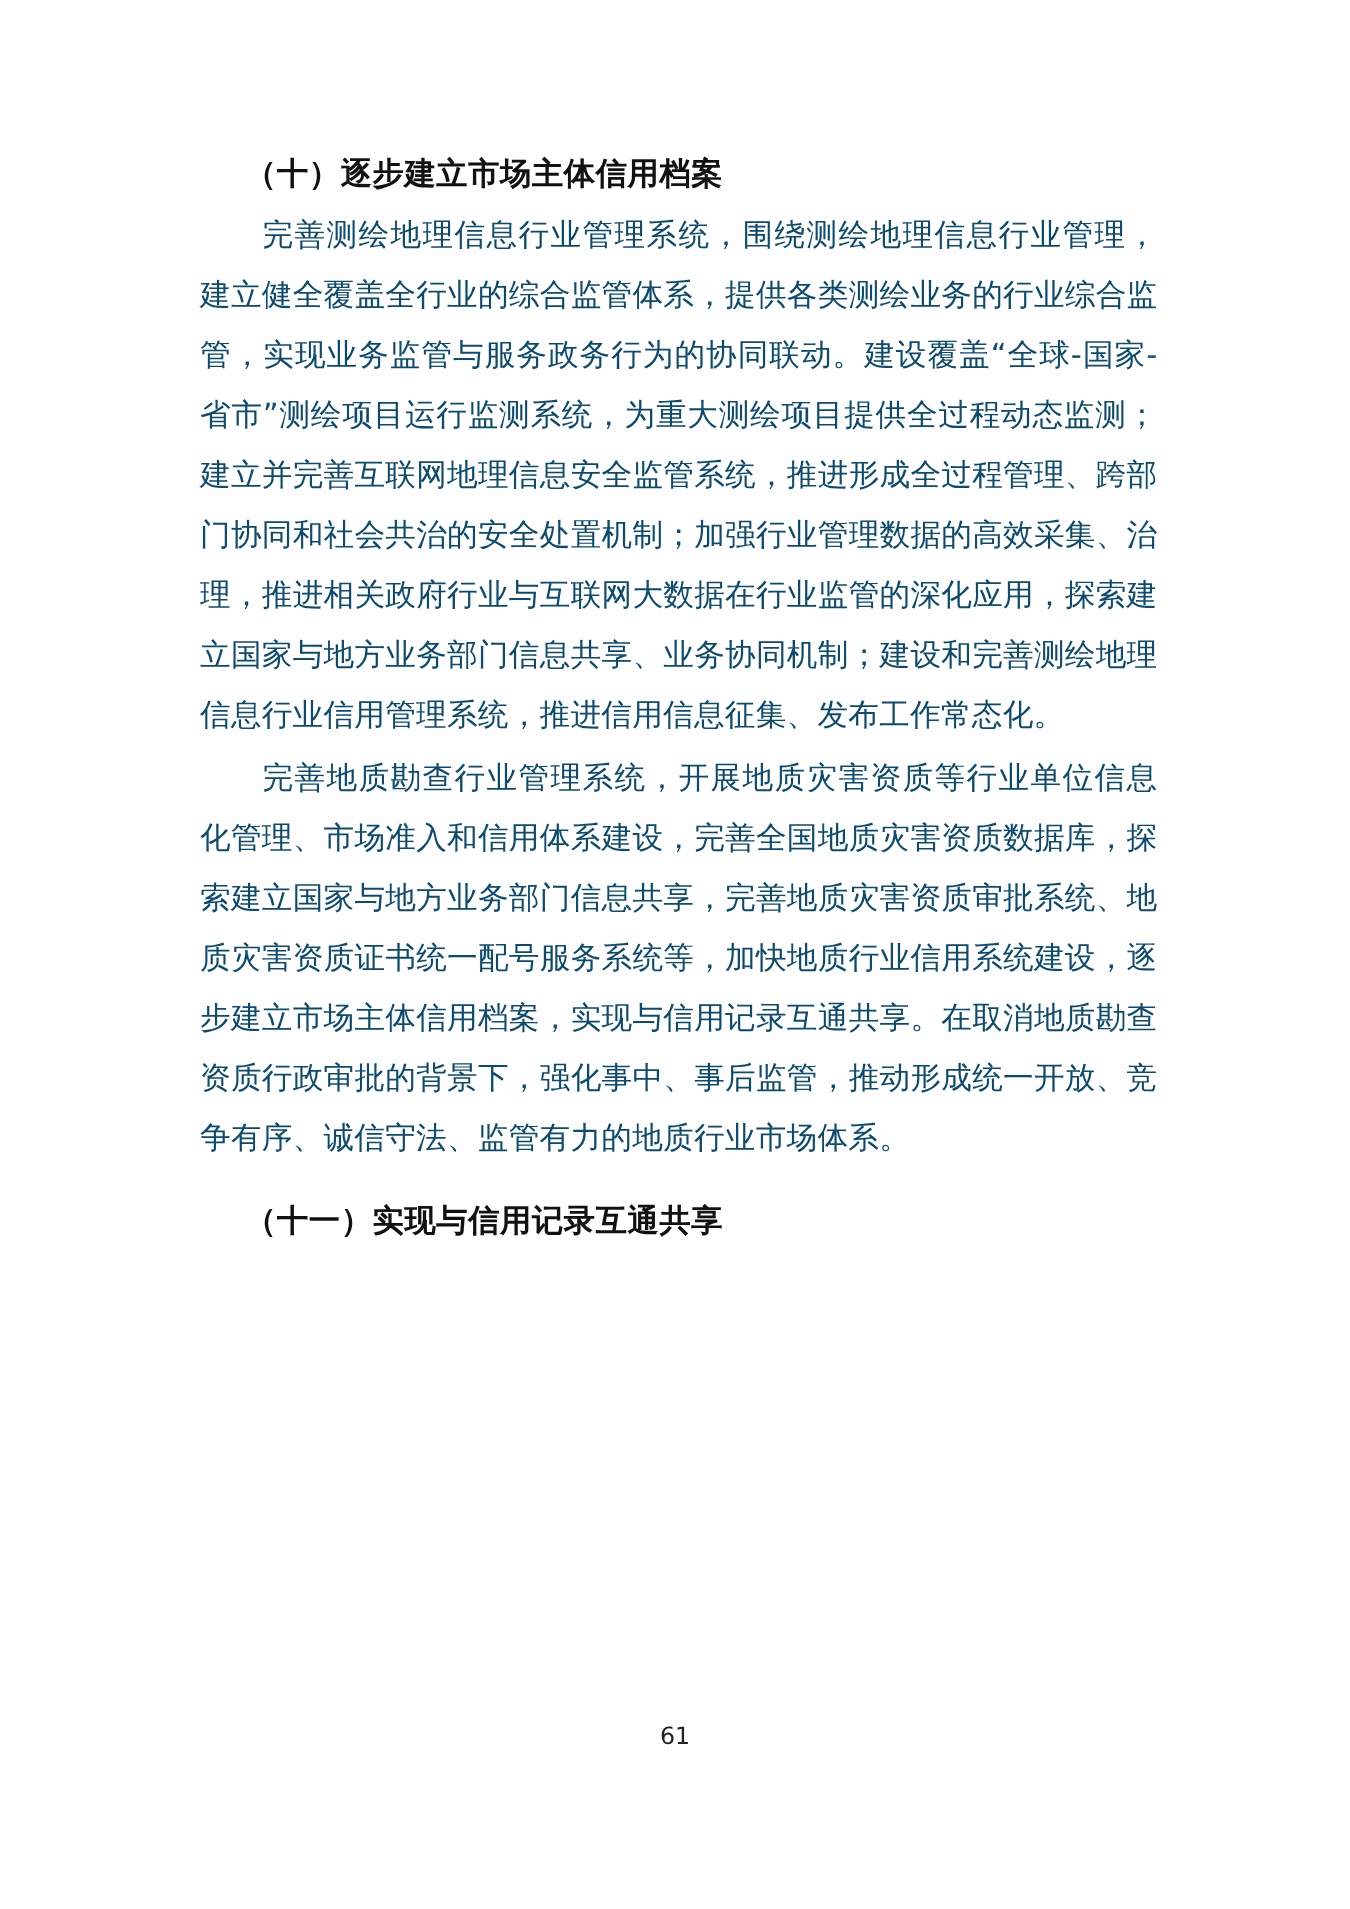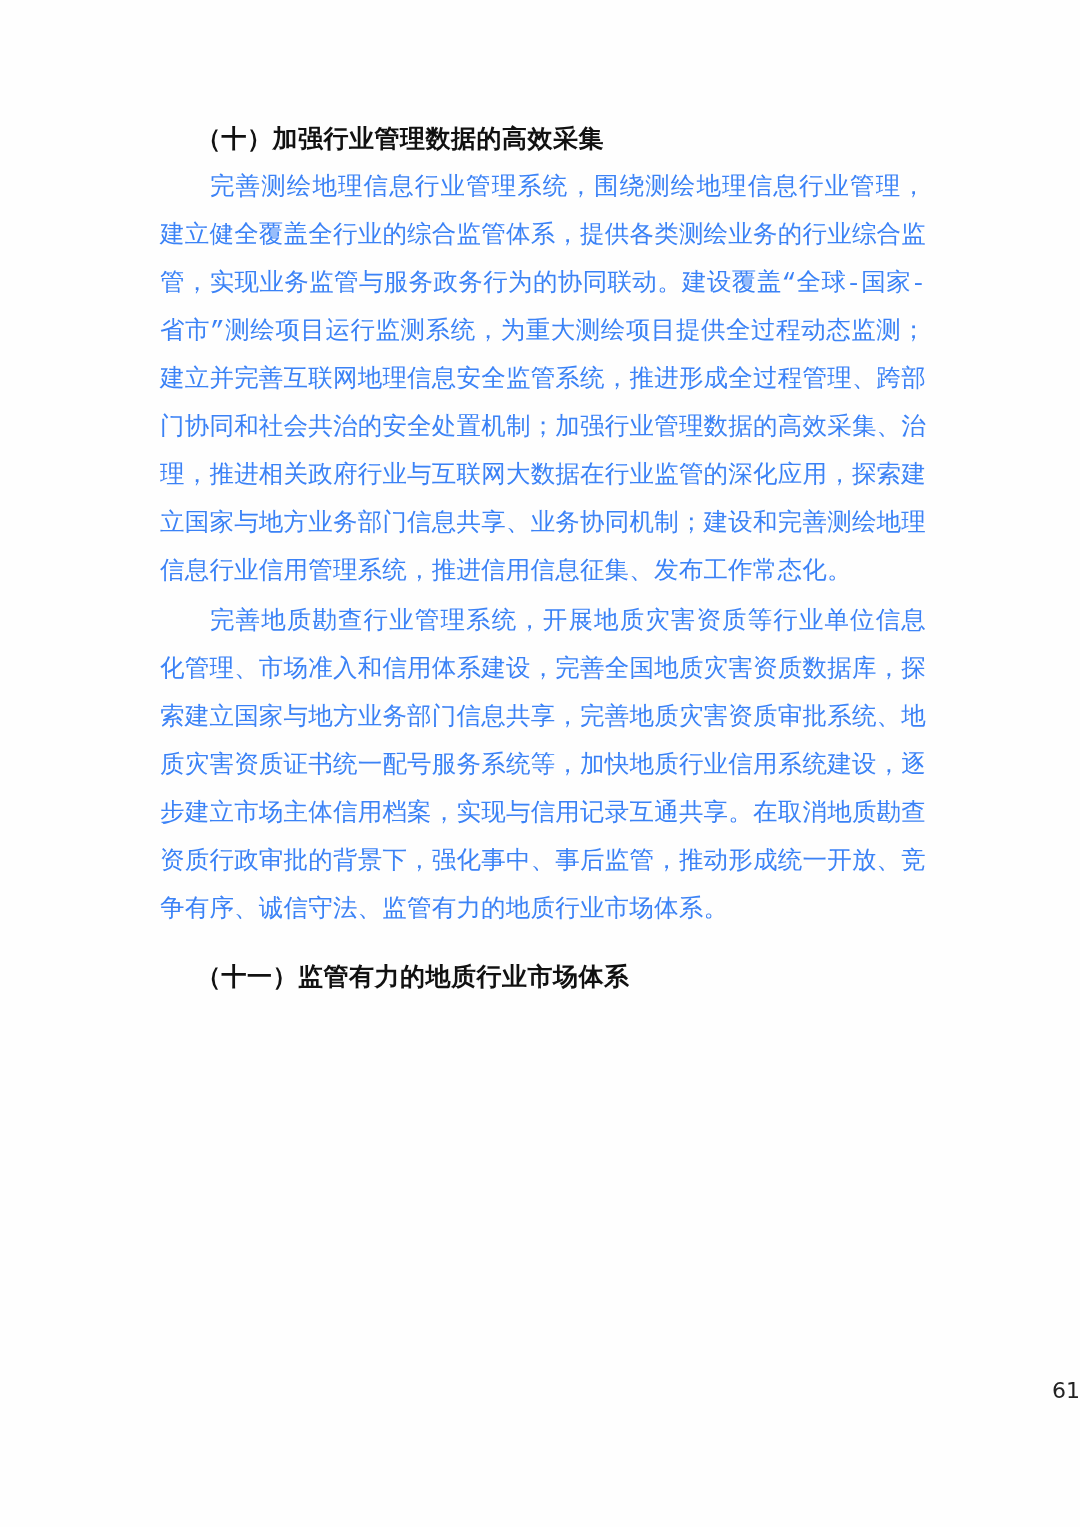--- a/index.html
+++ b/index.html
@@ -36,48 +36,47 @@
     margin-top: 24px;
   }
   .para {
     font-size: 24.5px;
     line-height: 48px;
     margin: 0 4px 0 0;
     text-align: justify;
     text-justify: inter-ideograph;
     text-indent: 50px;
     letter-spacing: 0.2px;
-    color: #3b82f6;
-    font-family: Liberation Mono, monospace;
+    color: #0c4a6e;
   }
   .para + .para {
     margin-top: 2px;
   }
   .page-number {
     position: absolute;
     left: 0;
     right: 0;
     top: 1378px;
-    text-align: right;
-    font-size: 22px;
+    text-align: center;
+    font-size: 19px;
     color: #222;
     font-family: "DejaVu Sans", "Liberation Sans", sans-serif;
   }
 </style>
 </head>
 <body>
 
 <div class="page">
   <div class="content">
 
-    <h2 class="section-heading">（十）加强行业管理数据的高效采集</h2>
+    <h2 class="section-heading">（十）逐步建立市场主体信用档案</h2>
 
     <p class="para">完善测绘地理信息行业管理系统，围绕测绘地理信息行业管理，建立健全覆盖全行业的综合监管体系，提供各类测绘业务的行业综合监管，实现业务监管与服务政务行为的协同联动。建设覆盖“全球-国家-省市”测绘项目运行监测系统，为重大测绘项目提供全过程动态监测；建立并完善互联网地理信息安全监管系统，推进形成全过程管理、跨部门协同和社会共治的安全处置机制；加强行业管理数据的高效采集、治理，推进相关政府行业与互联网大数据在行业监管的深化应用，探索建立国家与地方业务部门信息共享、业务协同机制；建设和完善测绘地理信息行业信用管理系统，推进信用信息征集、发布工作常态化。</p>
 
     <p class="para">完善地质勘查行业管理系统，开展地质灾害资质等行业单位信息化管理、市场准入和信用体系建设，完善全国地质灾害资质数据库，探索建立国家与地方业务部门信息共享，完善地质灾害资质审批系统、地质灾害资质证书统一配号服务系统等，加快地质行业信用系统建设，逐步建立市场主体信用档案，实现与信用记录互通共享。在取消地质勘查资质行政审批的背景下，强化事中、事后监管，推动形成统一开放、竞争有序、诚信守法、监管有力的地质行业市场体系。</p>
 
-    <h2 class="section-heading second">（十一）监管有力的地质行业市场体系</h2>
+    <h2 class="section-heading second">（十一）实现与信用记录互通共享</h2>
 
 
   </div>
 
   <div class="page-number">61</div>
 </div>
 
 </body></html>

